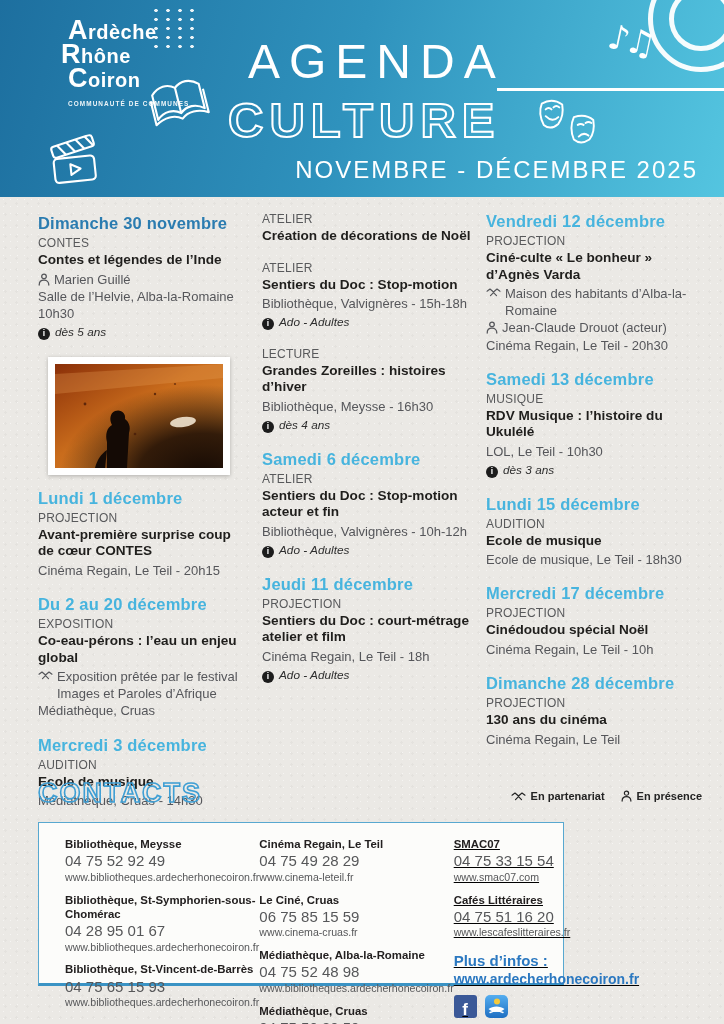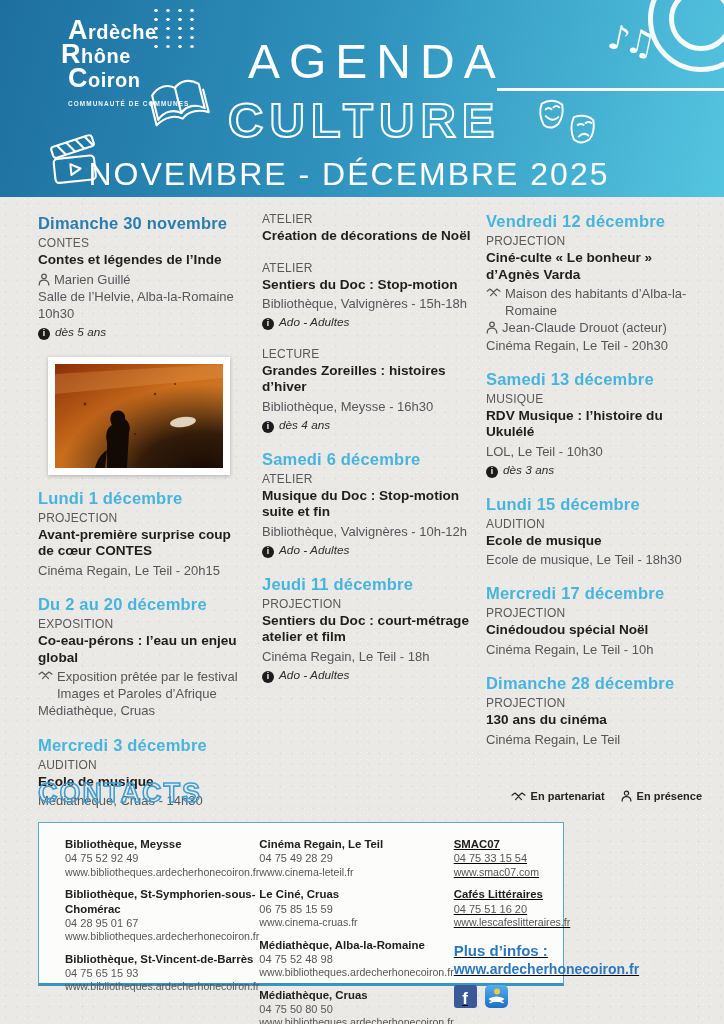--- a/index.html
+++ b/index.html
@@ -29,22 +29,22 @@
   .rings{position:absolute;right:0;top:0;width:120px;height:90px;}
   .ring{position:absolute;border-radius:50%;border:5px solid rgba(255,255,255,.95);}
   .ring.r1{width:96px;height:96px;right:-30px;top:-34px;}
   .ring.r2{width:54px;height:54px;right:-9px;top:-13px;}
   .t-agenda{position:absolute;left:248px;top:34px;font-size:48px;font-weight:300;letter-spacing:9px;}
   .t-line{position:absolute;left:497px;top:88px;width:227px;height:3px;background:#fff;}
   .t-culture{position:absolute;left:228px;top:92px;font-size:49px;font-weight:700;letter-spacing:6px;color:#fff;}
   @supports (-webkit-text-stroke:2px #fff){
     .t-culture{color:transparent;-webkit-text-stroke:2px #fff;}
   }
-  .t-sub{position:absolute;left:0;right:26px;top:156px;text-align:center;
-    font-size:32px;font-weight:300;letter-spacing:2px;}
+  .t-sub{position:absolute;left:0;right:26px;top:156px;text-align:right;
+    font-size:24px;font-weight:300;letter-spacing:2px;}
 
   
   .col{position:absolute;}
   #c0{left:38px;top:214px;width:204px;}
   #c1{left:262px;top:212px;width:210px;}
   #c2{left:486px;top:212px;width:218px;}
   .event{margin-bottom:16px;}
   .edate{font-size:16.5px;font-weight:700;margin-bottom:3px;letter-spacing:.2px;}
   .tone-dark{color:#2b7cb0;}
   .tone-light{color:#47b4de;}
@@ -70,21 +70,21 @@
   .legend .litem{display:flex;align-items:center;gap:5px;}
   .cbox{position:absolute;left:38px;top:822px;width:526px;height:164px;box-sizing:border-box;
     background:#fcfcfa;border:1.5px solid #58a8d0;border-bottom:3px solid #3a93c4;
     display:flex;padding:14px 8px 0 26px;}
   .ccol{box-sizing:border-box;}
   .ccol.a{width:216px;}
   .ccol.b{width:208px;}
   .ccol.c{width:200px;text-decoration:underline;}
   .centry{margin-bottom:8px;}
   .cname{font-size:11.4px;font-weight:700;color:#232020;line-height:1.25;}
-  .cphone{font-size:11px;color:#565759;line-height:1.3;}
+  .cphone{font-size:15px;color:#565759;line-height:1.3;}
   .curl{font-size:10.6px;color:#565759;line-height:1.3;}
   .more-info{margin-top:12px;}
   .mi-label{font-size:15px;font-weight:700;color:#2b78c0;}
   .mi-url{font-size:14px;font-weight:700;color:#2b78c0;margin-top:2px;}
   .social{display:flex;gap:8px;margin-top:8px;}
   .fb{width:23px;height:23px;background:#3b5998;border-radius:3px;color:#fff;font-weight:700;
     font-size:17px;display:flex;align-items:flex-end;justify-content:center;line-height:.95;}
   .app{width:23px;height:23px;border-radius:5px;background:linear-gradient(180deg,#55aef0,#1e6fc2);
     position:relative;overflow:hidden;}
 </style>
@@ -258,21 +258,21 @@
           <div class="eline info">
             <span class="licon">
               <span class="info-dot">i</span>
             </span>
             <span class="ltext">dès 4 ans</span>
           </div>
         </div>
         <div class="event">
           <div class="edate tone-light">Samedi 6 décembre</div>
           <div class="ecat">ATELIER</div>
-          <div class="etitle">Musique du Doc : Stop-motion suite et fin</div>
+          <div class="etitle">Sentiers du Doc : Stop-motion acteur et fin</div>
           <div class="eline">
             <span class="ltext">Bibliothèque, Valvignères - 10h-12h</span>
           </div>
           <div class="eline info">
             <span class="licon">
               <span class="info-dot">i</span>
             </span>
             <span class="ltext">Ado - Adultes</span>
           </div>
         </div>

